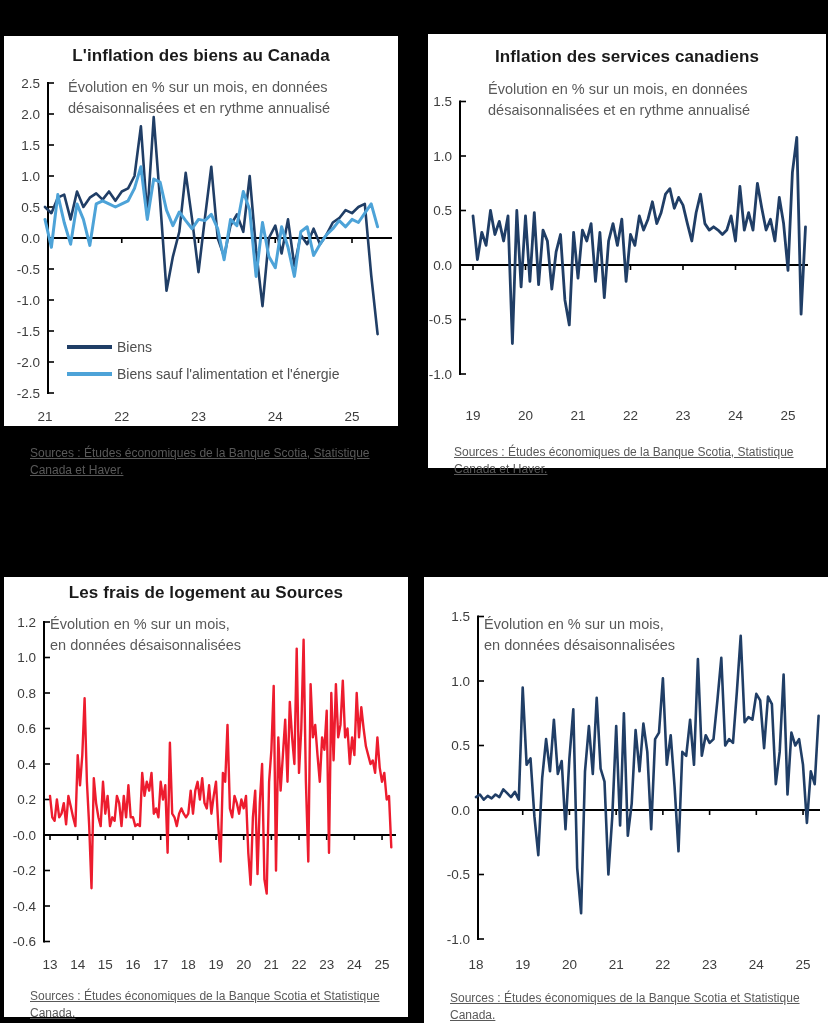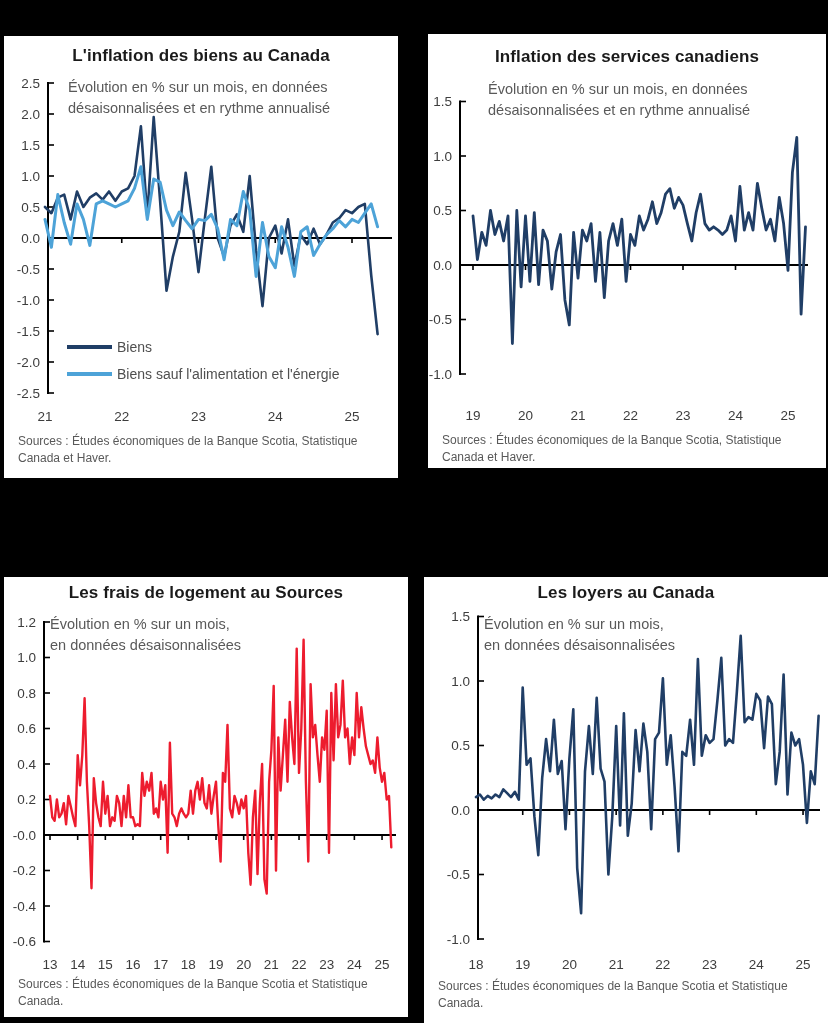--- a/index.html
+++ b/index.html
@@ -1,28 +1,28 @@
 <!DOCTYPE html>
 <html><head>
 <meta charset="utf-8">
 <style>
   html,body{margin:0;padding:0;background:#000;}
   .page{position:relative;width:828px;height:1023px;background:#000;overflow:hidden;
         font-family:"Liberation Sans",sans-serif;}
   .panel{position:absolute;background:#fff;}
-  .p-tl{left:4px;top:36px;width:394px;height:442px;}
+  .p-tl{left:4px;top:36px;width:394px;height:390px;}
   .p-tr{left:428px;top:34px;width:398px;height:434px;}
   .p-bl{left:4px;top:577px;width:404px;height:440px;}
   .p-br{left:424px;top:577px;width:404px;height:446px;}
   .panel h2{position:absolute;left:0;right:0;margin:0;text-align:center;
             font-size:17px;font-weight:bold;color:#1a1a1a;letter-spacing:.1px;}
   .p-tl h2{top:10px;} .p-tr h2{top:13px;} .p-bl h2{top:6px;} .p-br h2{top:6px;}
   .panel svg{position:absolute;left:0;top:0;}
-  .sources{position:absolute;left:14px;max-width:356px;margin:0;
-           font-size:12px;line-height:1.4;color:#595959;}
+  .sources{position:absolute;left:14px;max-width:356px;margin:12px;
+           font-size:12px;line-height:1.4;color:#595959;text-decoration:underline;}
   .p-tl .sources{top:397px;} .p-tr .sources{top:398px;}
   .p-bl .sources{top:399px;} .p-br .sources{top:401px;}
   svg text{font-family:"Liberation Sans",sans-serif;}
 </style>
 </head>
 <body>
 
 <div class="page">
 
   <section class="panel p-tl">
@@ -163,21 +163,20 @@
         <line x1="378.04" y1="258" x2="378.04" y2="263" stroke="#000000" stroke-width="1.6"></line>
         <text x="378.04" y="392" text-anchor="middle" font-size="13.5" fill="#3d3d3d">25</text>
         <text x="46" y="52" font-size="14.5" fill="#595959">Évolution en % sur un mois,</text>
         <text x="46" y="72.5" font-size="14.5" fill="#595959">en données désaisonnalisées</text>
         <polyline points="46.0,218.9 48.3,240.3 50.6,243.8 52.9,222.5 55.2,240.3 57.5,236.7 59.8,226.1 62.1,247.3 64.4,218.9 66.8,229.6 69.1,240.3 71.4,249.1 73.7,178.1 76.0,208.3 78.3,178.1 80.6,121.3 82.9,204.8 85.2,249.1 87.5,311.3 89.8,201.2 92.1,226.1 94.4,240.3 96.7,249.1 99.0,204.8 101.3,236.7 103.6,218.9 106.0,249.1 108.3,240.3 110.6,243.8 112.9,218.9 115.2,226.1 117.5,249.1 119.8,218.9 122.1,240.3 124.4,208.3 126.7,240.3 129.0,240.3 131.3,249.1 133.6,247.3 135.9,249.1 138.2,195.9 140.5,218.9 142.8,204.8 145.2,213.6 147.5,195.9 149.8,236.7 152.1,231.4 154.4,240.3 156.7,204.8 159.0,222.5 161.3,208.3 163.6,275.8 165.9,165.7 168.2,236.7 170.5,240.3 172.8,249.1 175.1,236.7 177.4,231.4 179.7,236.7 182.0,240.3 184.3,236.7 186.7,213.6 189.0,236.7 191.3,213.6 193.6,204.8 195.9,222.5 198.2,201.2 200.5,226.1 202.8,231.4 205.1,208.3 207.4,236.7 209.7,218.9 212.0,204.8 214.3,249.1 216.6,284.6 218.9,195.9 221.2,204.8 223.5,147.9 225.9,231.4 228.2,240.3 230.5,218.9 232.8,226.1 235.1,236.7 237.4,222.5 239.7,231.4 242.0,218.9 244.3,275.8 246.6,307.7 248.9,240.3 251.2,213.6 253.5,297.1 255.8,226.1 258.1,187.0 260.4,302.4 262.7,316.6 265.1,204.8 267.4,172.8 269.7,108.9 272.0,293.5 274.3,160.4 276.6,213.6 278.9,178.1 281.2,142.6 283.5,204.8 285.8,124.9 288.1,160.4 290.4,187.0 292.7,71.6 295.0,195.9 297.3,151.5 299.6,62.7 301.9,204.8 304.3,284.6 306.6,107.1 308.9,160.4 311.2,147.9 313.5,178.1 315.8,204.8 318.1,160.4 320.4,172.8 322.7,133.8 325.0,275.8 327.3,116.0 329.6,183.4 331.9,107.1 334.2,160.4 336.5,147.9 338.8,103.6 341.1,160.4 343.5,151.5 345.8,187.0 348.1,160.4 350.4,178.1 352.7,116.0 355.0,160.4 357.3,130.2 359.6,151.5 361.9,169.3 364.2,178.1 366.5,187.0 368.8,183.4 371.1,195.9 373.4,160.4 375.7,190.6 378.0,204.8 380.3,195.9 382.7,222.5 385.0,218.9 387.3,270.4" fill="none" stroke="#ed1c2e" stroke-width="2.4" stroke-linejoin="round" stroke-linecap="round"></polyline>
       </svg>
     <p class="sources">Sources : Études économiques de la Banque Scotia et Statistique Canada.</p>
   </section>
 
   <section class="panel p-br">
-    <h2>Les loyers au Canada</h2>
     <svg width="404" height="446" viewBox="0 0 404 446">
         <line x1="54" y1="38.5" x2="54" y2="363" stroke="#000000" stroke-width="2"></line>
         <line x1="54" y1="39.5" x2="60" y2="39.5" stroke="#000000" stroke-width="1.6"></line>
         <text x="46" y="44" text-anchor="end" font-size="13.5" fill="#3d3d3d">1.5</text>
         <line x1="54" y1="104" x2="60" y2="104" stroke="#000000" stroke-width="1.6"></line>
         <text x="46" y="108.5" text-anchor="end" font-size="13.5" fill="#3d3d3d">1.0</text>
         <line x1="54" y1="168.5" x2="60" y2="168.5" stroke="#000000" stroke-width="1.6"></line>
         <text x="46" y="173" text-anchor="end" font-size="13.5" fill="#3d3d3d">0.5</text>
         <line x1="54" y1="233" x2="60" y2="233" stroke="#000000" stroke-width="1.6"></line>
         <text x="46" y="237.5" text-anchor="end" font-size="13.5" fill="#3d3d3d">0.0</text>

